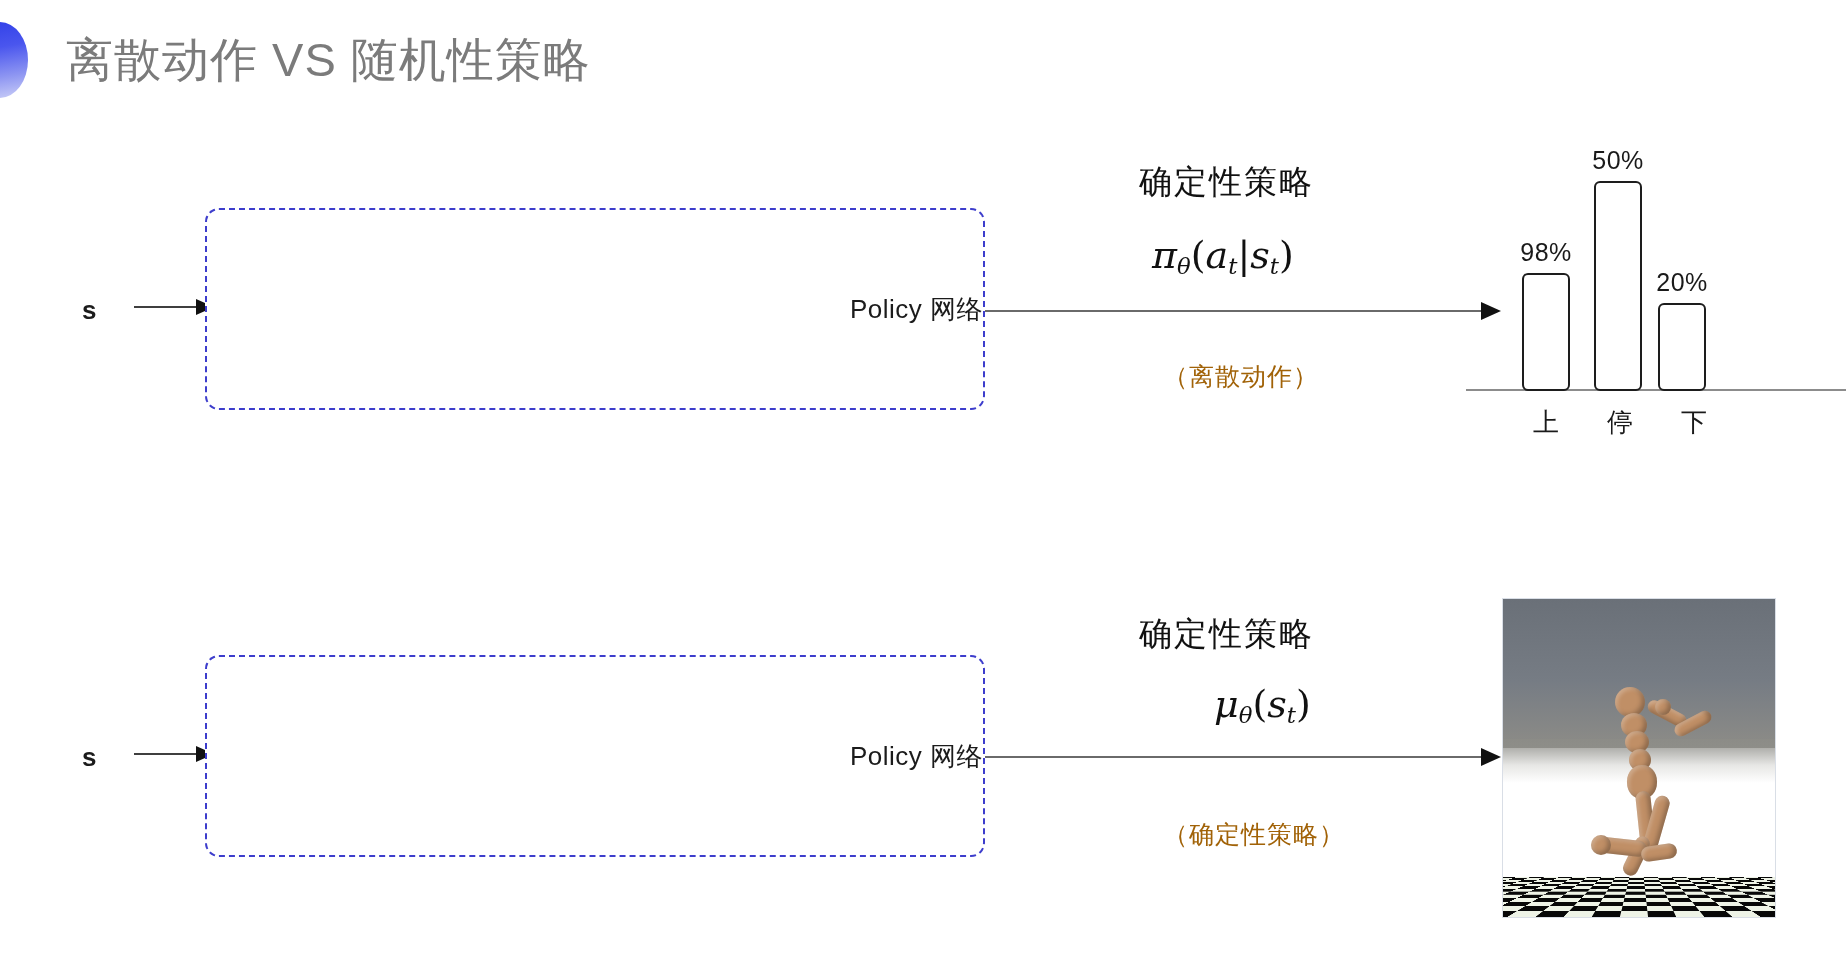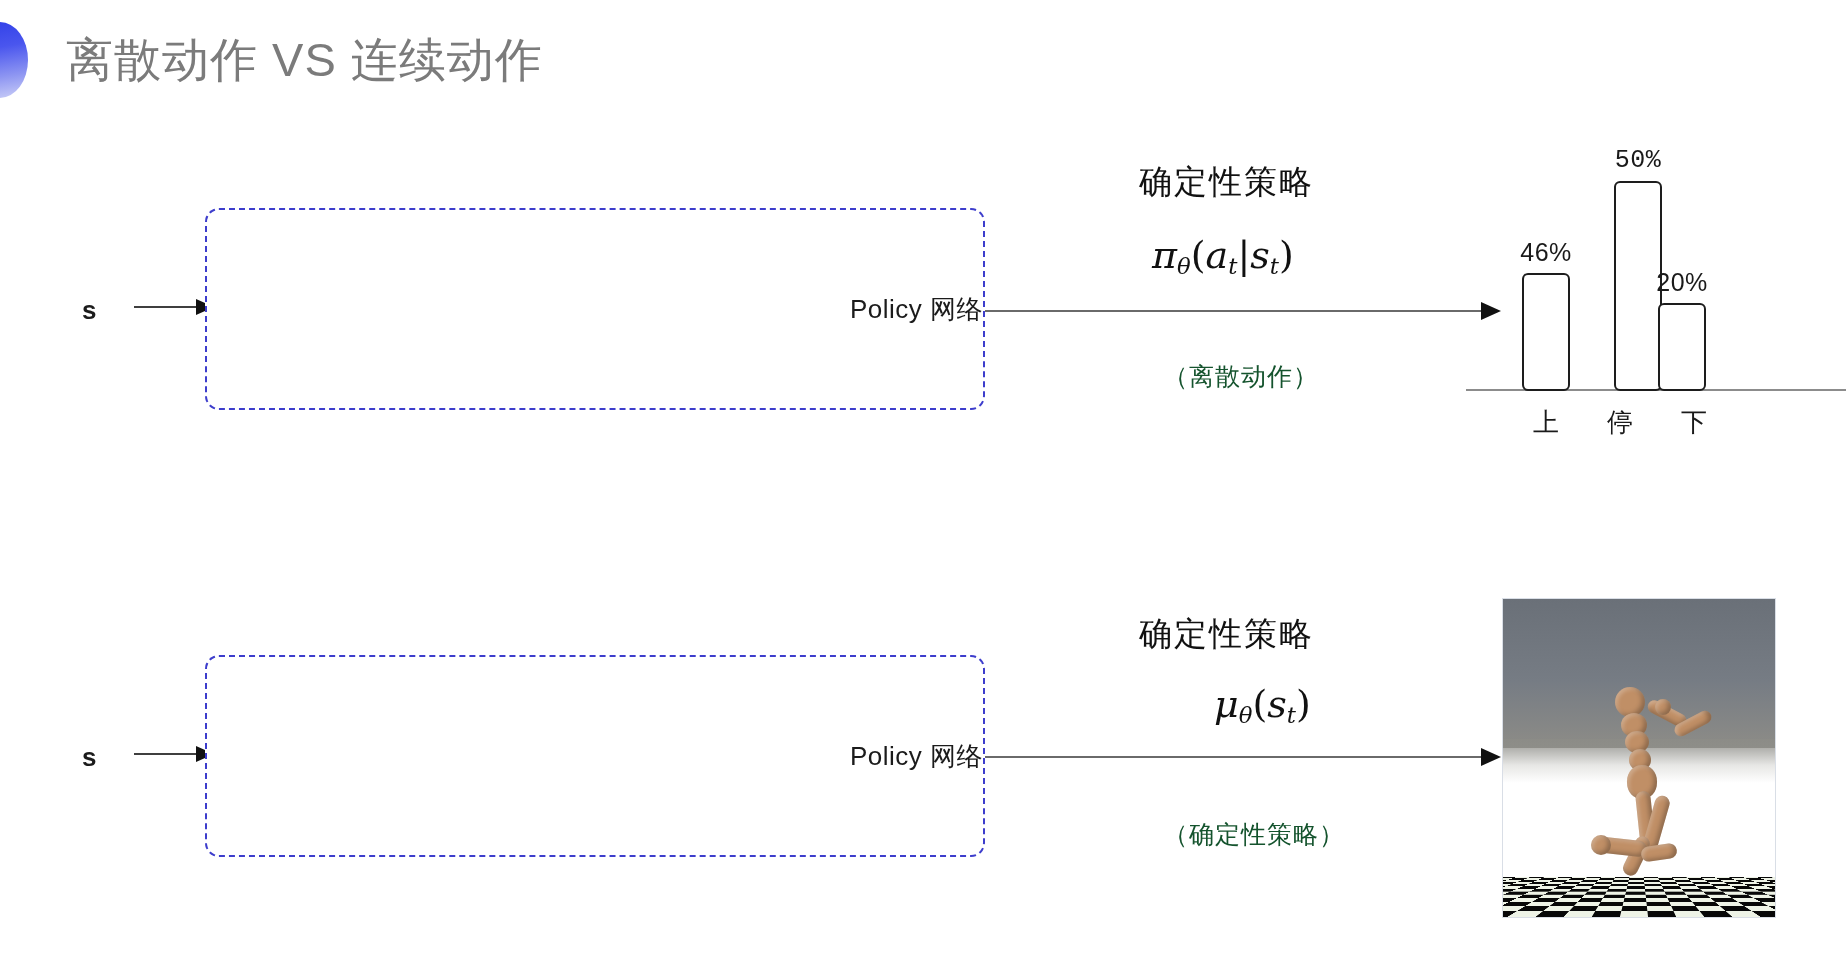--- a/index.html
+++ b/index.html
@@ -87,21 +87,21 @@
   }
   .formula sub {
     font-size: 0.6em;
     vertical-align: -0.25em;
     font-style: italic;
   }
   .formula .paren { font-style: normal; }
   .action-note {
     position: absolute;
     font-size: 25px;
-    color: #14532d;
+    color: #a16207;
     letter-spacing: 1px;
     white-space: nowrap;
   }
 
   
   .long-arrow { position: absolute; }
 
   
   #bar-chart {
     position: absolute;
@@ -184,21 +184,21 @@
     box-shadow: inset -3px -2px 5px rgba(0,0,0,.28), inset 2px 2px 4px rgba(255,255,255,.28);
   }
 
   
   svg { display: block; overflow: visible; }
 </style>
 </head>
 <body>
 
 <div id="title-bullet"></div>
-<div id="page-title">离散动作 VS 连续动作</div>
+<div id="page-title">离散动作 VS 随机性策略</div>
 
 <div class="row">
 
   <div class="s-label" style="left:82px; top:295px;">s</div>
 
   <div class="in-arrow" style="left:134px; top:296px;">
     <svg width="80" height="22" viewBox="0 0 80 22">
       <line x1="0" y1="11" x2="66" y2="11" stroke="#3f3f3f" stroke-width="2"></line>
       <polygon points="62,3 80,11 62,19" fill="#111111"></polygon>
     </svg>
@@ -221,26 +221,26 @@
       <line x1="0" y1="11" x2="500" y2="11" stroke="#6a6a6a" stroke-width="2"></line>
       <polygon points="496,2 516,11 496,20" fill="#111111"></polygon>
     </svg>
   </div>
 
   <div id="bar-chart">
 
     <div id="bar-baseline"></div>
 
     <div class="bar-col" style="left:56px;">
-      <div class="bar-val">46%</div>
+      <div class="bar-val">98%</div>
       <div class="bar-rect" style="height:118px;"></div>
     </div>
     <div class="bar-cat" style="left:50px;">上</div>
 
-    <div class="bar-col" style="left:148px;font-family:Liberation Mono, monospace;">
+    <div class="bar-col" style="left:128px;">
       <div class="bar-val">50%</div>
       <div class="bar-rect" style="height:210px;"></div>
     </div>
     <div class="bar-cat" style="left:124px;">停</div>
 
     <div class="bar-col" style="left:192px;">
       <div class="bar-val">20%</div>
       <div class="bar-rect" style="height:88px;"></div>
     </div>
     <div class="bar-cat" style="left:198px;">下</div>

